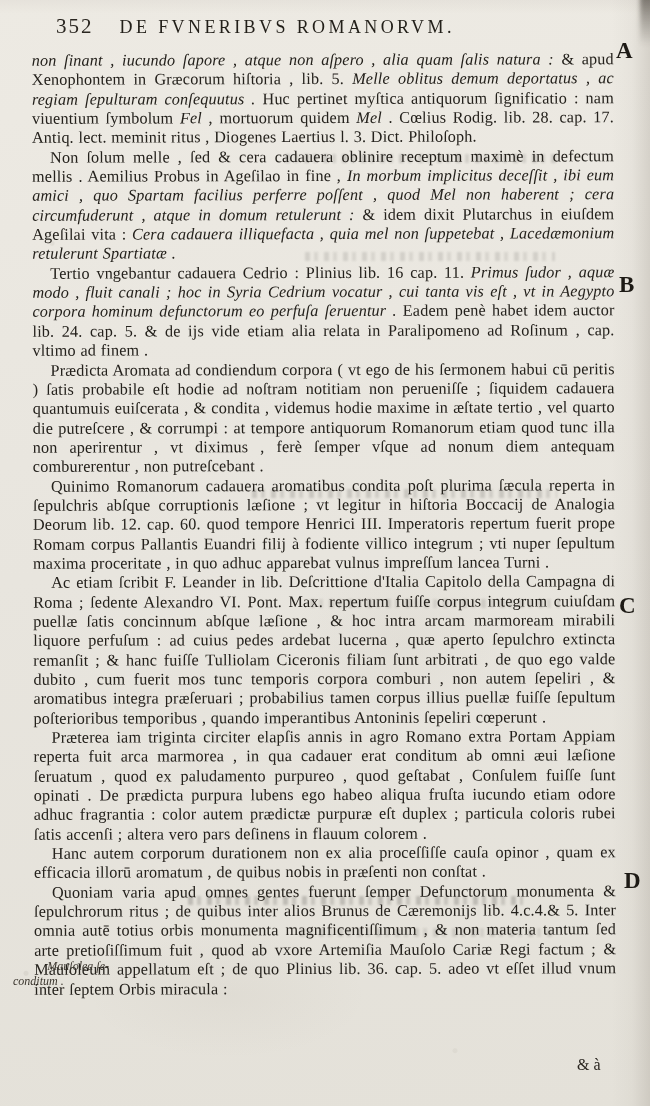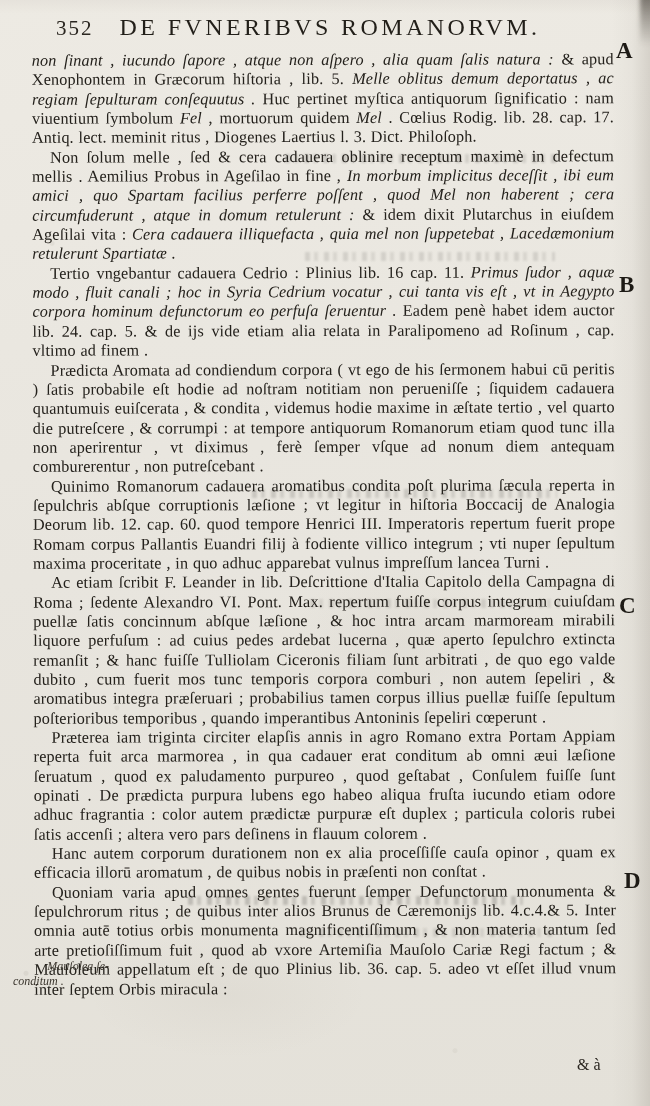--- a/index.html
+++ b/index.html
@@ -23,21 +23,21 @@
       linear-gradient(to bottom, rgba(95,85,72,0.05), transparent 14px),
       linear-gradient(175deg,#edeae3 0%, #e8e5de 50%, #e4e1d9 100%);
   }
   .corner-smudge{
     position:absolute; top:-6px; right:-4px; width:14px; height:52px;
     background:linear-gradient(to bottom, rgba(40,35,28,0.55), rgba(40,35,28,0.0));
     filter:blur(2px); border-radius:4px;
   }
   .header{position:absolute;top:14px;left:56px;right:30px;display:flex;align-items:baseline;white-space:nowrap;}
   .pageno{font-size:21px;letter-spacing:2px;margin-right:26px;color:#2a2620;}
-  .title{font-size:24px;letter-spacing:3.4px;color:#221f19;}
+  .title{font-size:18px;letter-spacing:3.4px;color:#221f19;}
   .text-block{
     position:absolute; top:51px; left:33px; width:582px;
     font-size:16.2px; line-height:19.35px;
     text-align:justify; letter-spacing:0.15px; word-spacing:0.5px;
     transform:rotate(-0.15deg);
   }
   .para{margin:0;}
   .para.indent{text-indent:18px;}
   .it{font-style:italic;}
   .margin-letter{

